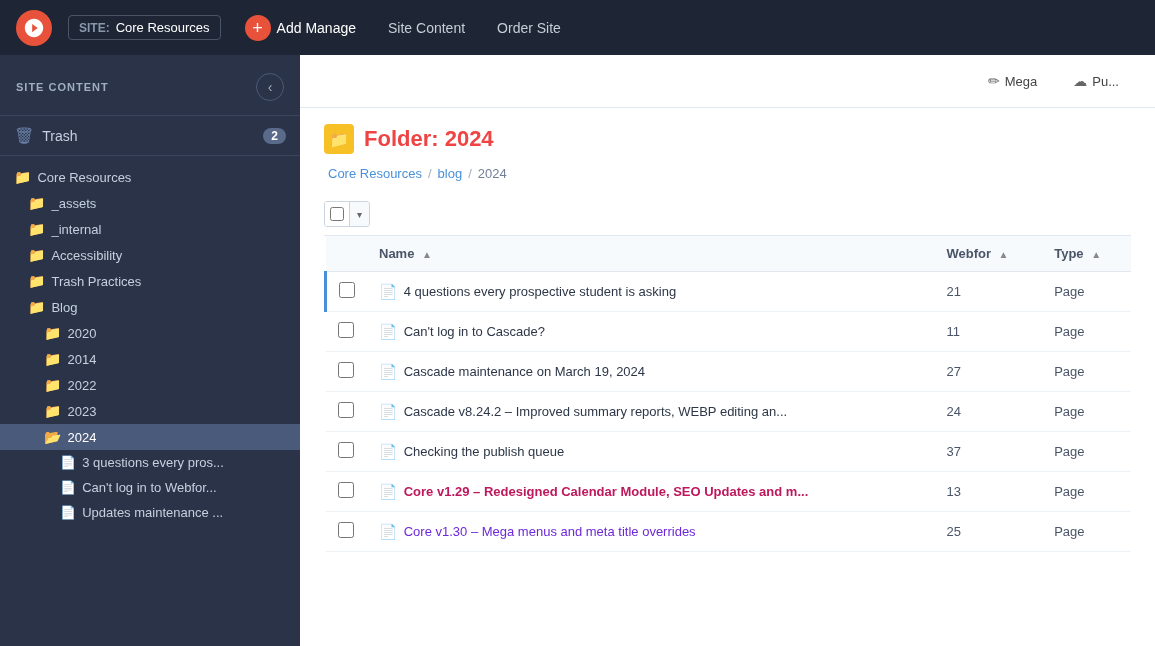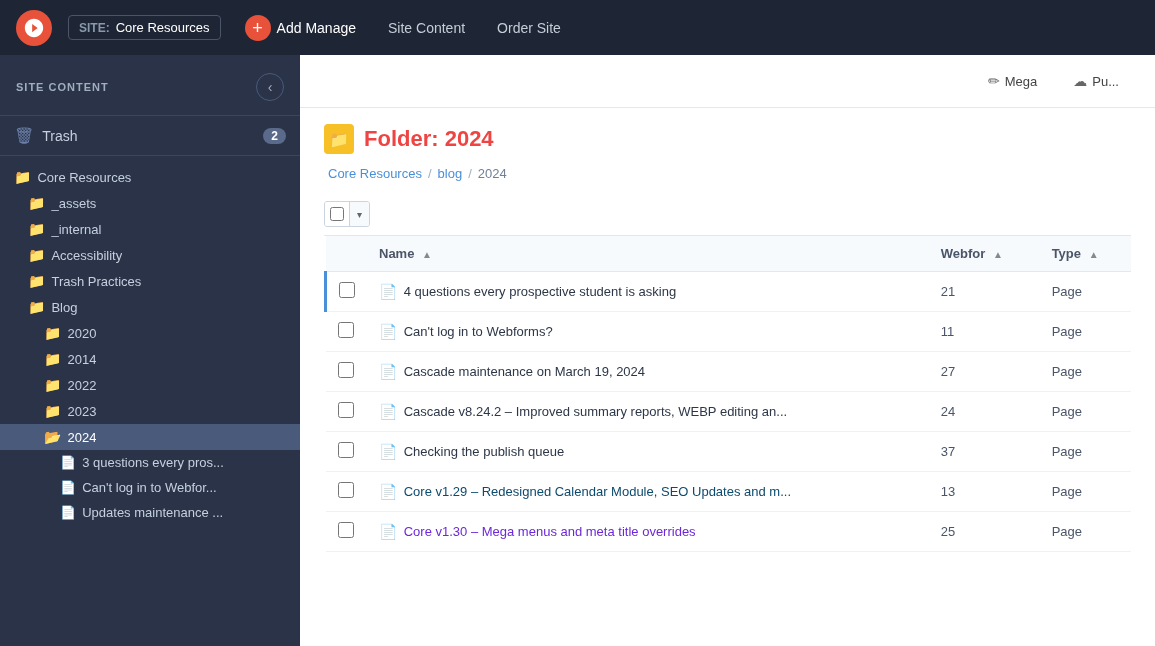--- a/index.html
+++ b/index.html
@@ -407,21 +407,21 @@
                 </span>
               </td>
               <td class="order-cell">21</td>
               <td class="type-cell">Page</td>
             </tr>
             <tr>
               <td><input type="checkbox" class="row-cb" style=""></td>
               <td>
                 <span class="name-cell">
                   <span class="page-type-icon">📄</span>
-                  <span style="cursor:pointer;color:#2d3748;">Can't log in to Webforms?</span>
+                  <span style="cursor:pointer;color:#2d3748;">Can't log in to Cascade?</span>
                 </span>
               </td>
               <td class="order-cell">11</td>
               <td class="type-cell">Page</td>
             </tr>
             <tr>
               <td><input type="checkbox" class="row-cb" style=""></td>
               <td>
                 <span class="name-cell">
                   <span class="page-type-icon">📄</span>
@@ -451,21 +451,21 @@
                 </span>
               </td>
               <td class="order-cell">37</td>
               <td class="type-cell">Page</td>
             </tr>
             <tr>
               <td><input type="checkbox" class="row-cb" style=""></td>
               <td>
                 <span class="name-cell">
                   <span class="page-type-icon">📄</span>
-                  <span style="cursor:pointer;color:#0c4a6e;">Core v1.29 – Redesigned Calendar Module, SEO Updates and m...</span>
+                  <span style="cursor:pointer;color:#be185d;font-weight:bold;">Core v1.29 – Redesigned Calendar Module, SEO Updates and m...</span>
                 </span>
               </td>
               <td class="order-cell">13</td>
               <td class="type-cell">Page</td>
             </tr>
             <tr>
               <td><input type="checkbox" class="row-cb" style=""></td>
               <td>
                 <span class="name-cell">
                   <span class="page-type-icon">📄</span>

